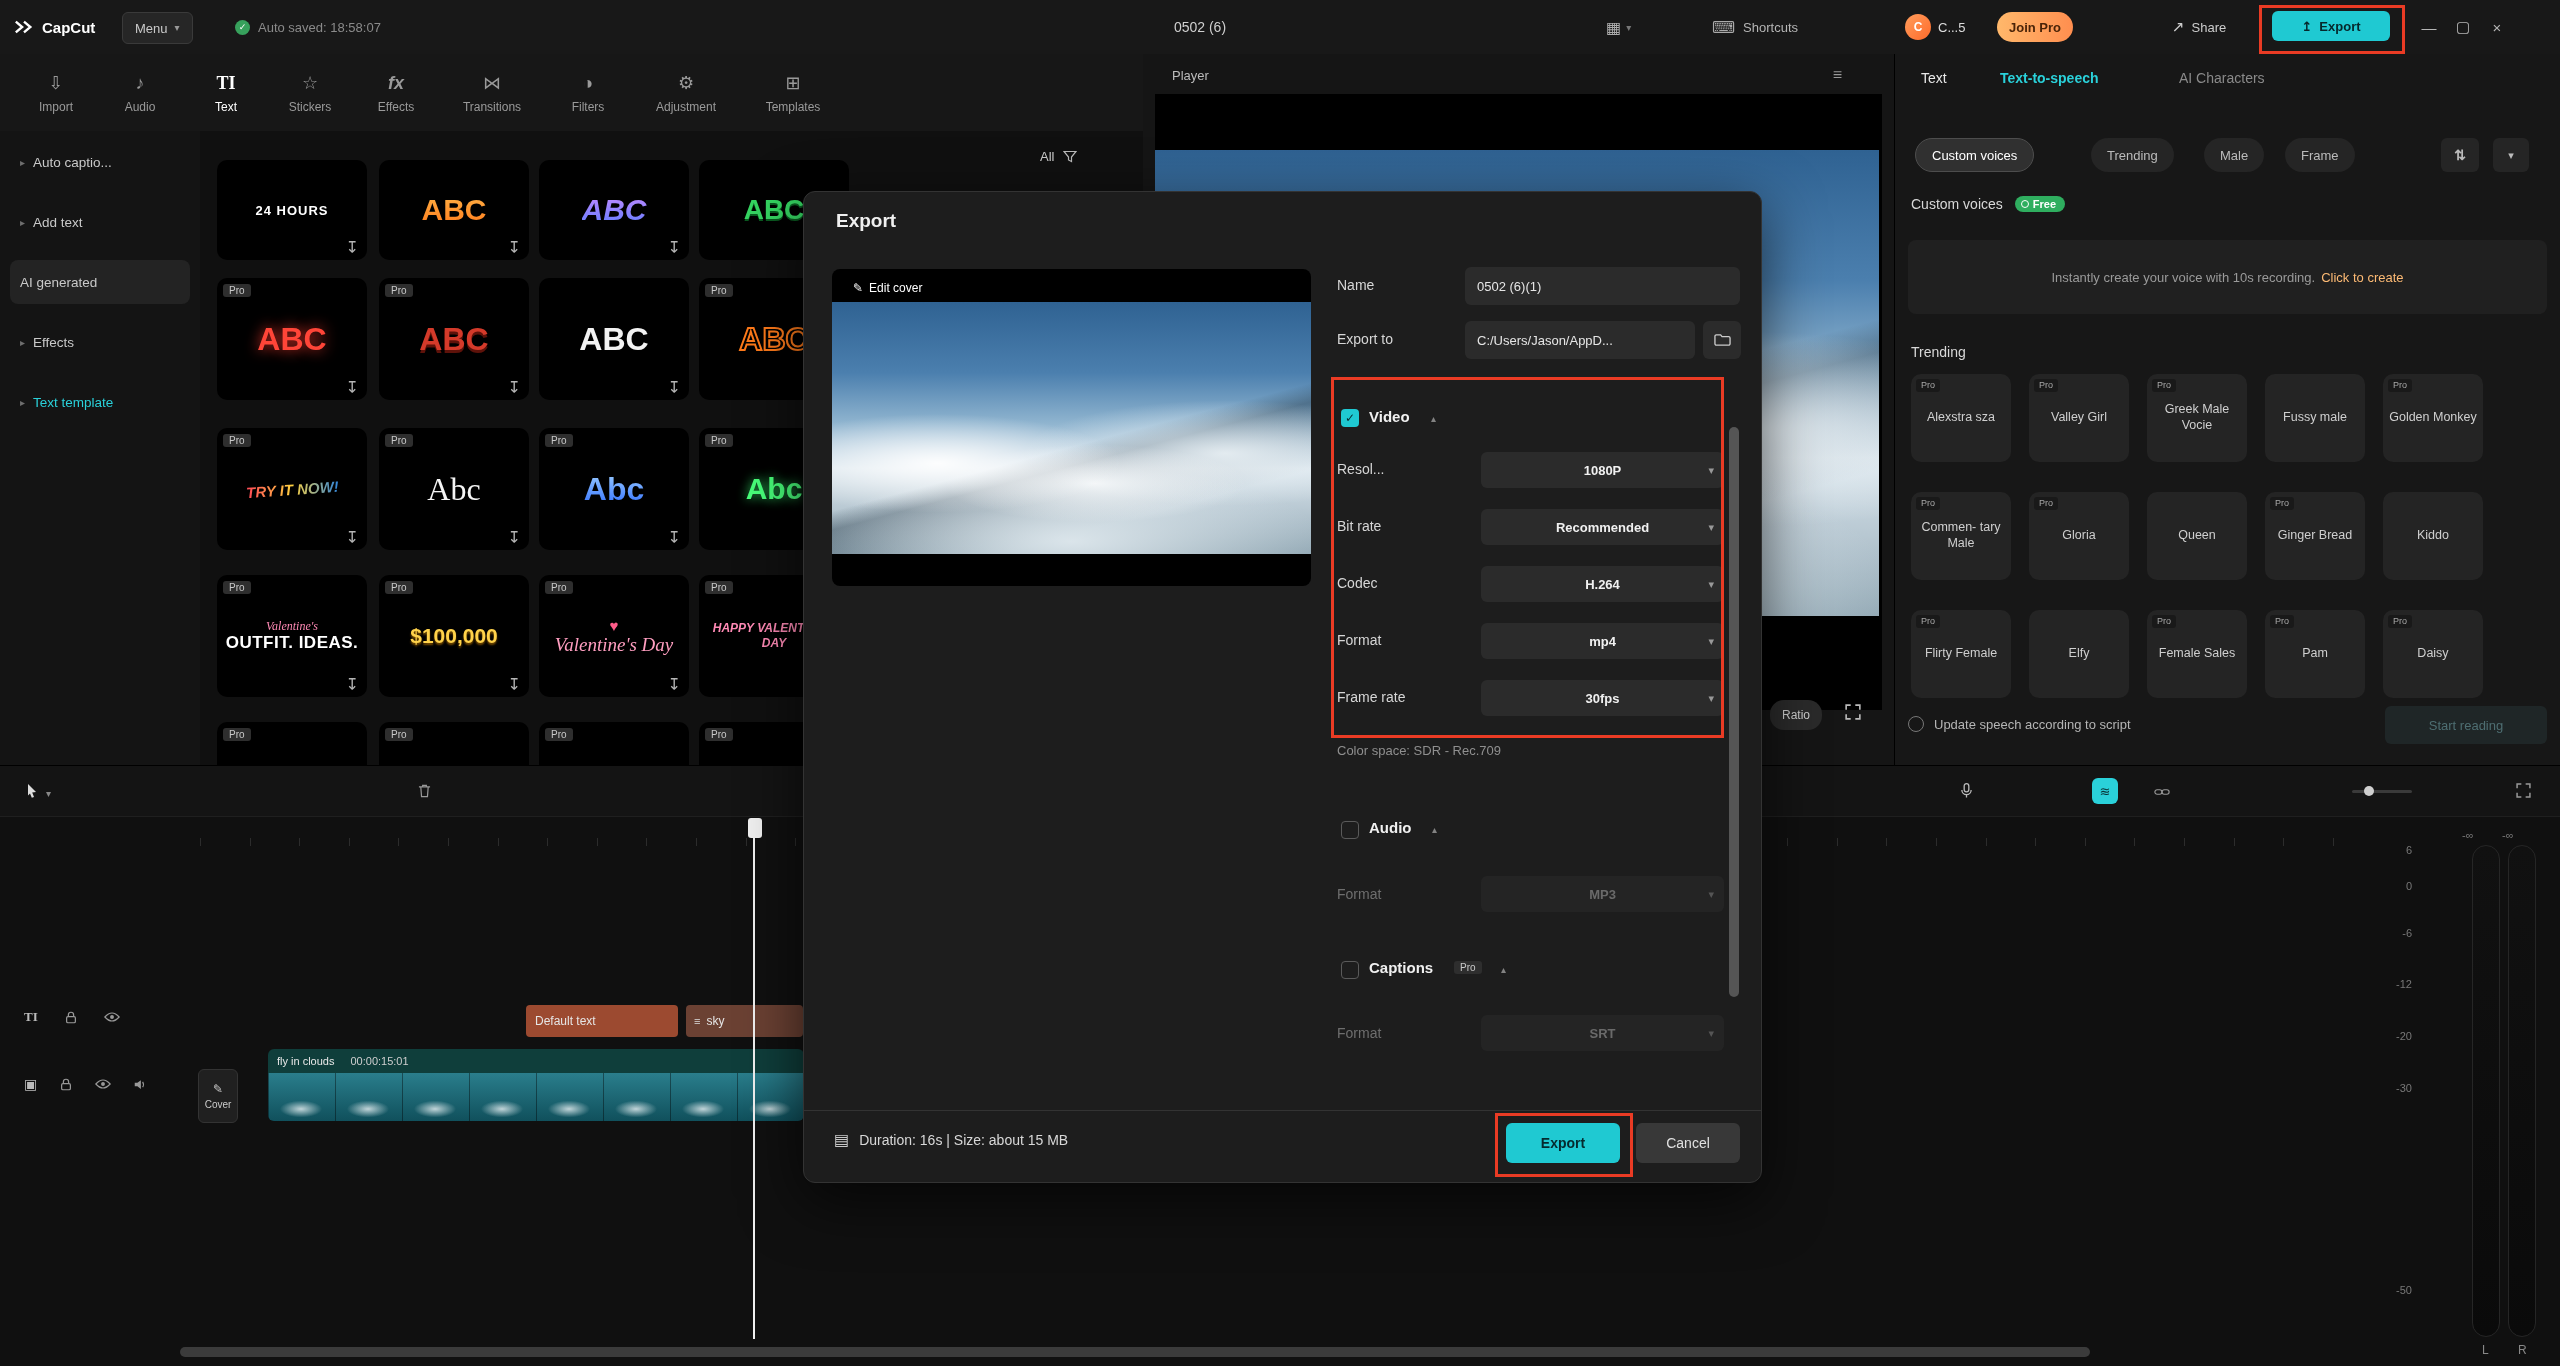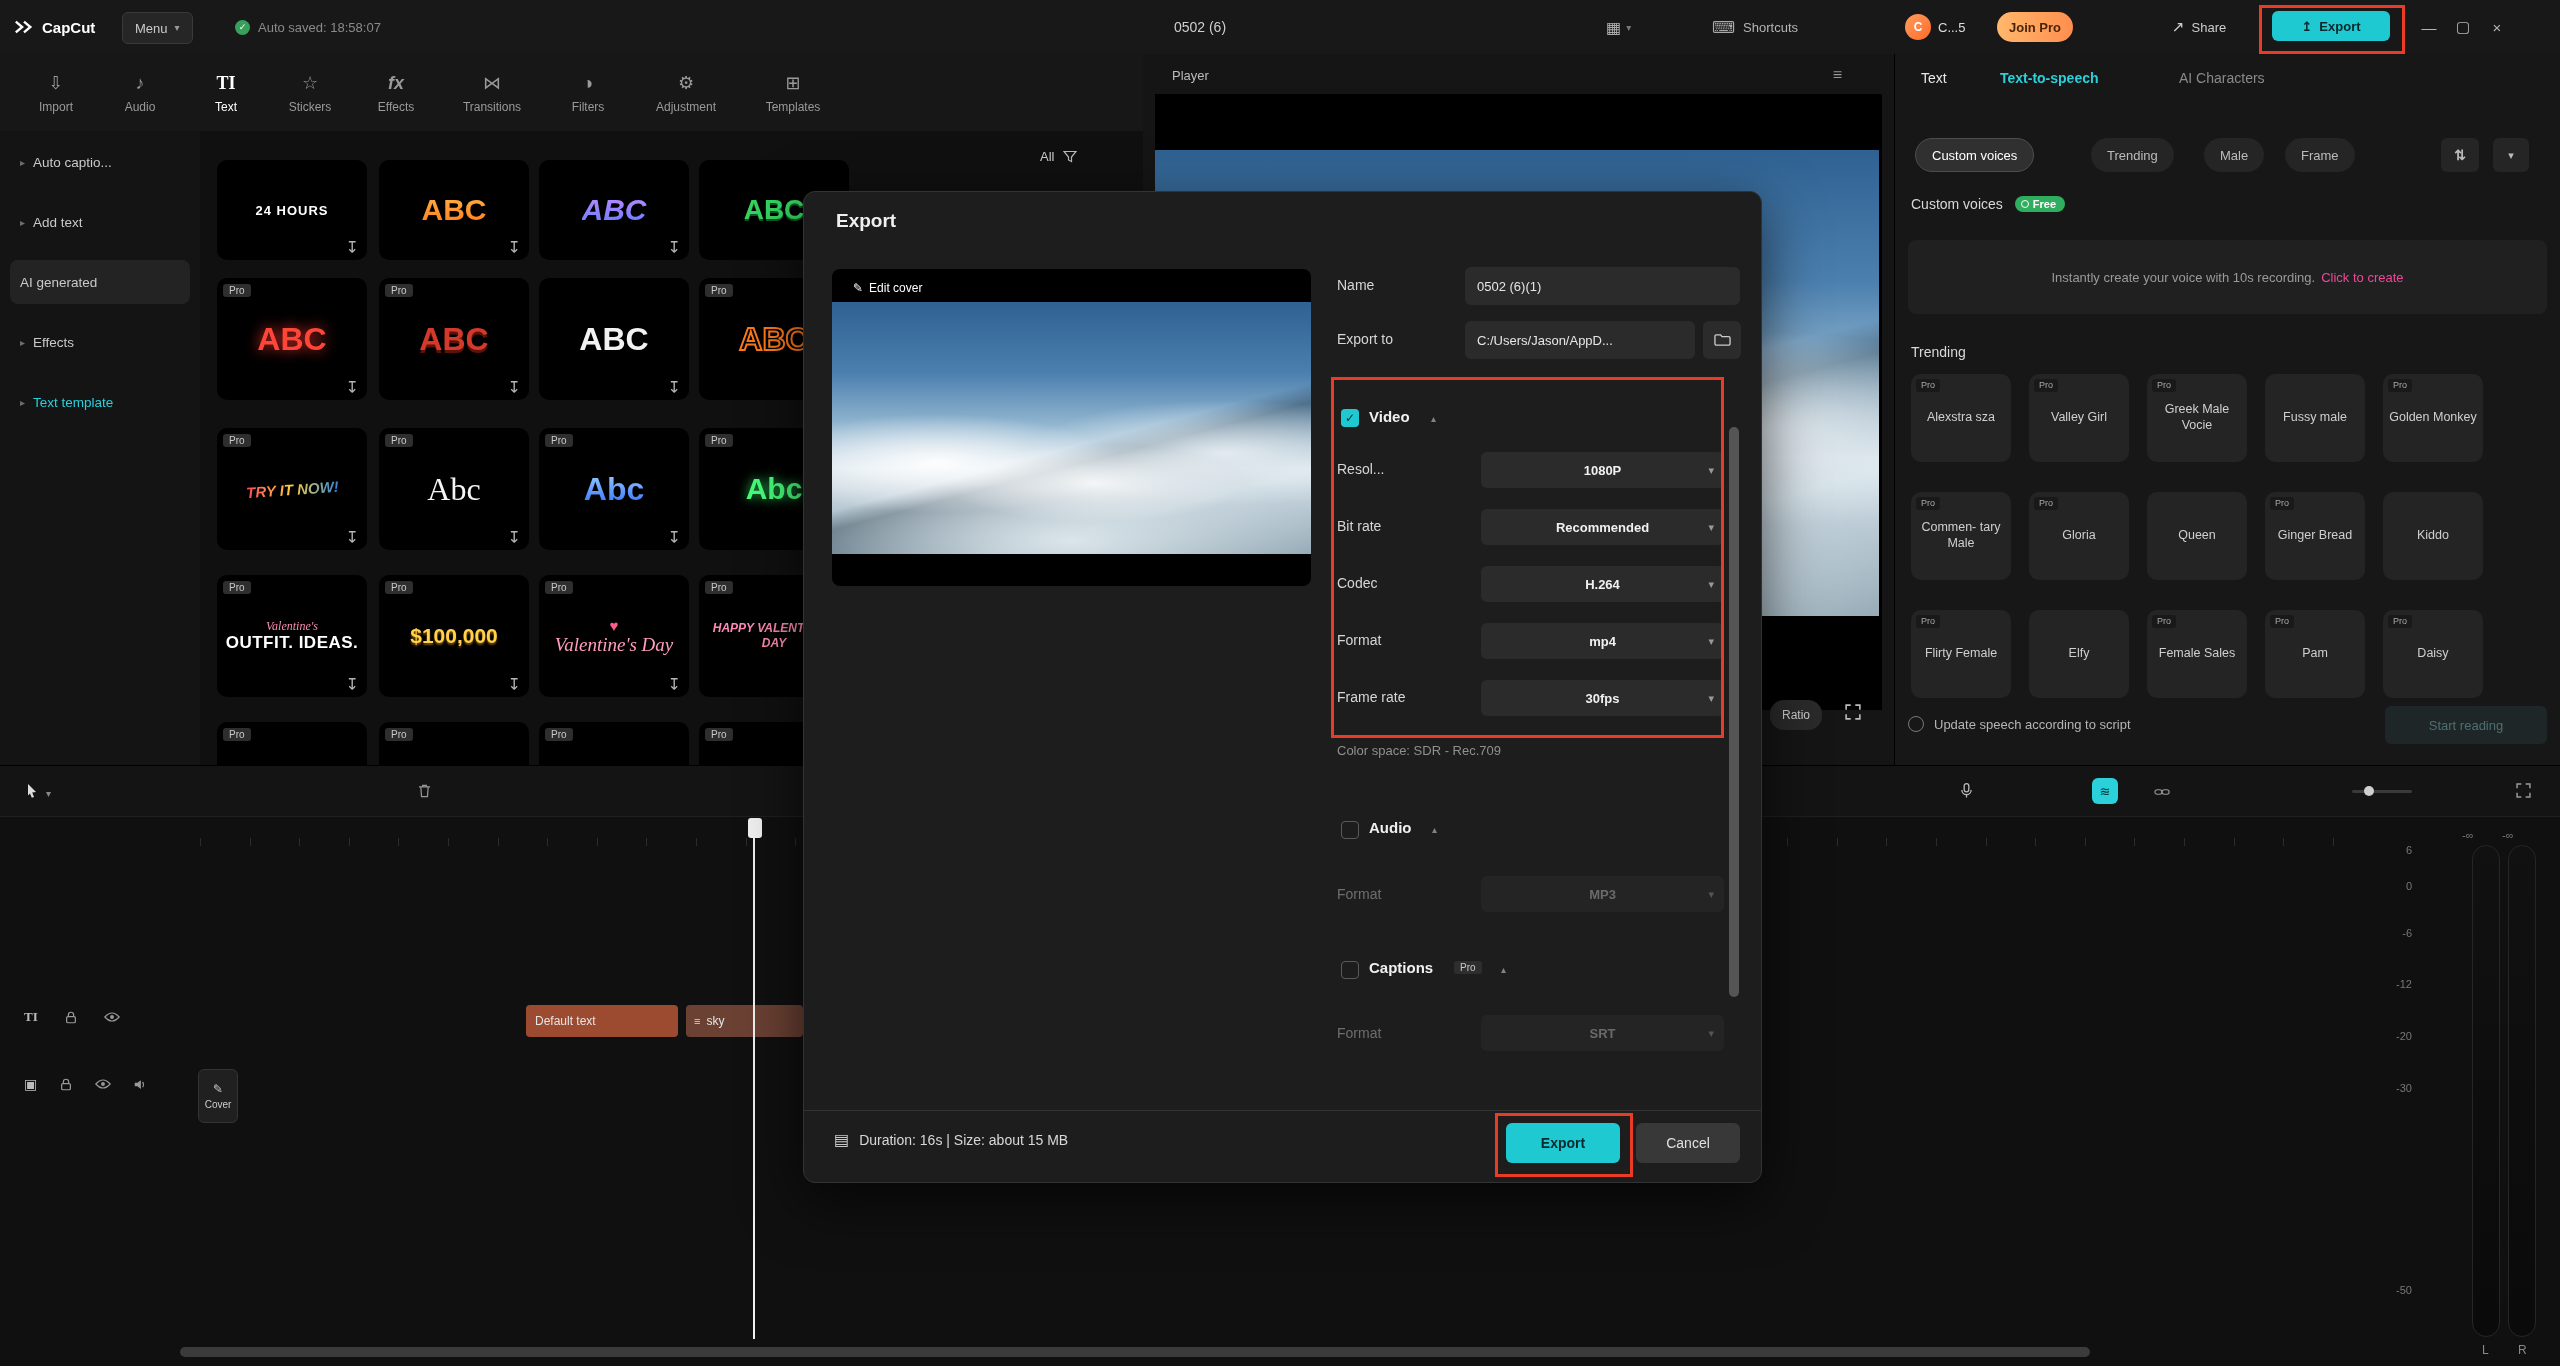--- a/index.html
+++ b/index.html
@@ -392,21 +392,21 @@
   <div class="abs sqbtn" style="left:598px;top:84px;width:36px;">
       <span style="font-size:11px;">▾</span>
     </div>
 
   <div class="abs row" style="left:16px;top:142px;gap:12px;">
     <span style="color:#d8d8d8;font-size:14px;">Custom voices</span>
     <span class="free">Free</span>
   </div>
   <div class="abs" style="left:13px;top:186px;width:639px;height:74px;background:#202020;border-radius:8px;display:flex;align-items:center;justify-content:center;gap:6px;font-size:13px;">
     <span style="color:#9a9a9a;">Instantly create your voice with 10s recording.</span>
-    <span style="color:#ec4899;">Click to create</span>
+    <span style="color:#fdba74;">Click to create</span>
   </div>
   <div class="abs" style="left:16px;top:290px;color:#d8d8d8;font-size:14px;">Trending</div>
 
   <div class="vc" style="left:16px;top:320px;">
       <span class="badge-pro">Pro</span>
       <span>Alexstra sza</span>
     </div>
   <div class="vc" style="left:134px;top:320px;">
       <span class="badge-pro">Pro</span>
       <span>Valley Girl</span>
@@ -554,20 +554,27 @@
     <span>
         <svg width="14" height="13" viewBox="0 0 16 14">
           <path d="M2 5 H5 L9 2 V12 L5 9 H2 Z" fill="#999"></path>
           <path d="M11 4 Q13 7 11 10" stroke="#999" fill="none" stroke-width="1.3"></path>
         </svg>
       </span>
   </div>
   <div class="abs" style="left:198px;top:303px;width:38px;height:52px;background:#202020;border:1px solid #333;border-radius:6px;display:flex;flex-direction:column;align-items:center;justify-content:center;gap:3px;">
     <span style="color:#ccc;font-size:12px;">✎</span>
     <span style="color:#ccc;font-size:10px;">Cover</span>
+  </div>
+  <div class="abs" style="left:268px;top:283px;width:536px;height:72px;border-radius:6px;overflow:hidden;">
+    <div class="row" style="height:24px;background:#0f3e3b;padding-left:9px;gap:16px;">
+      <span style="color:#e8e8e8;font-size:11px;">fly in clouds</span>
+      <span style="color:#cfcfcf;font-size:11px;">00:00:15:01</span>
+    </div>
+    <div class="thumbs" style="height:48px;"></div>
   </div>
 
   <div class="abs" style="left:748px;top:52px;width:14px;height:20px;background:#f0f0f0;border-radius:3px;z-index:6;"></div>
   <div class="abs" style="left:753px;top:52px;width:2px;height:521px;background:#f0f0f0;z-index:6;"></div>
 
   <div class="abs" style="left:180px;top:581px;width:1910px;height:10px;background:#3b3b3b;border-radius:5px;"></div>
 
   <div class="abs" style="left:2380px;top:52px;width:180px;height:549px;">
     <span class="abs" style="left:82px;top:11px;color:#787878;font-size:11px;">-∞</span>
     <span class="abs" style="left:122px;top:11px;color:#787878;font-size:11px;">-∞</span>

